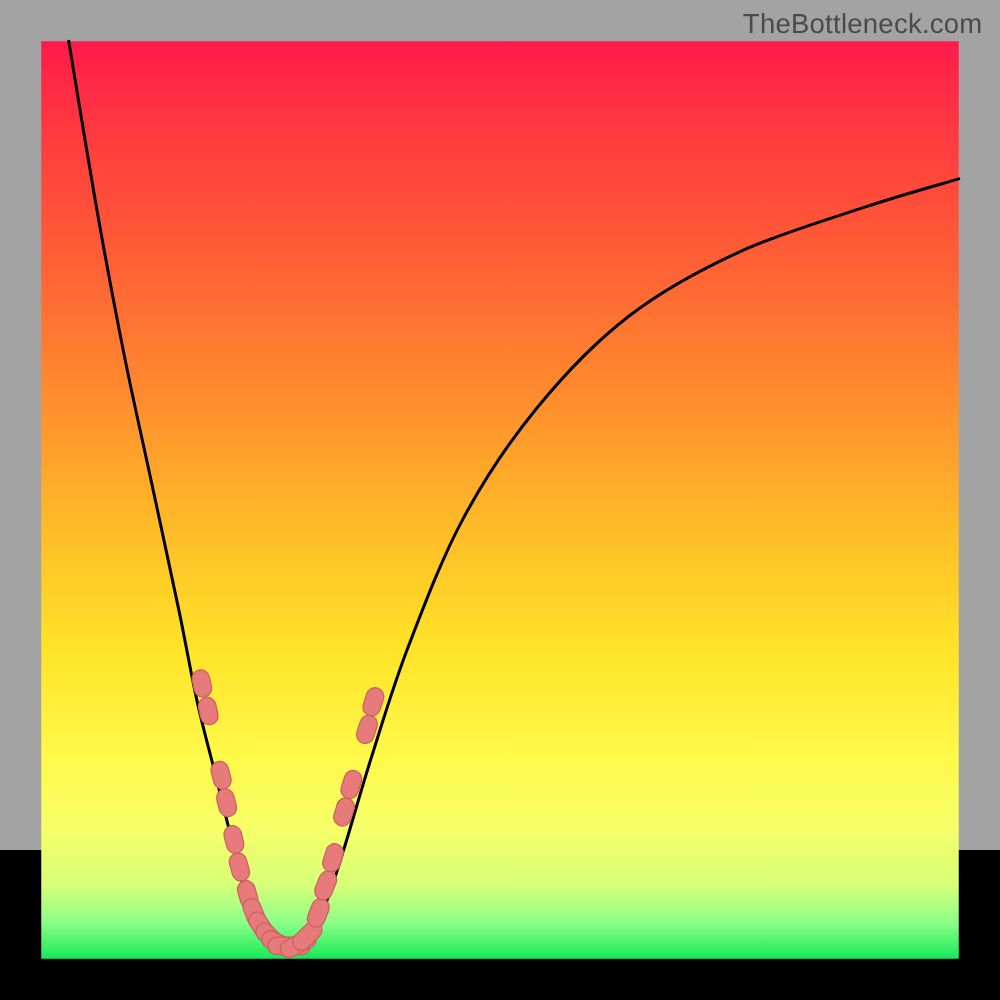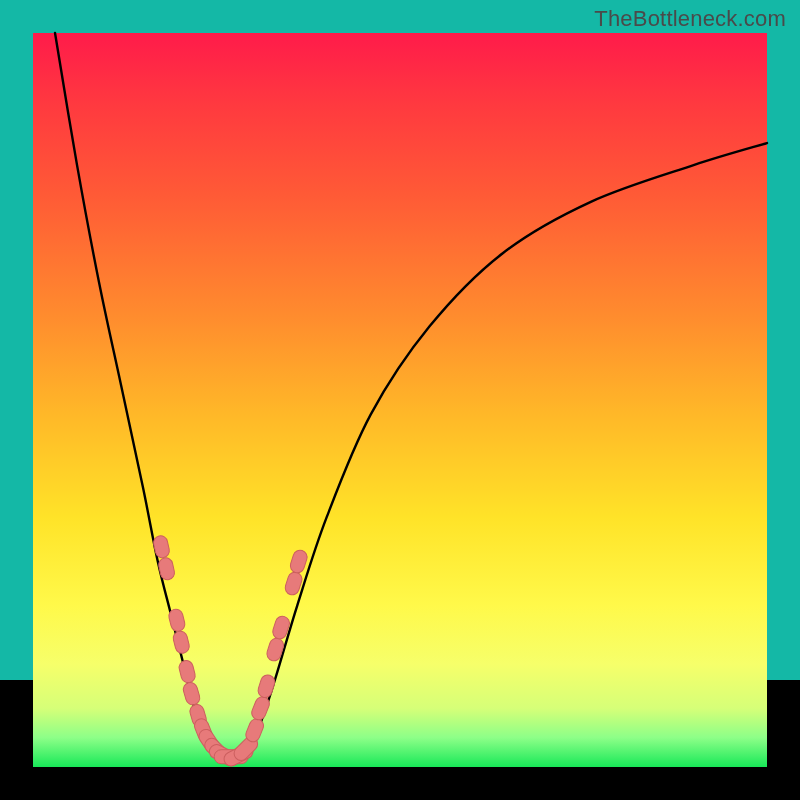--- a/index.html
+++ b/index.html
@@ -10,21 +10,21 @@
     background: #000;
     overflow: hidden;
     font-family: Arial, Helvetica, sans-serif;
   }
   .frame {
     position: absolute;
     left: 0;
     top: 0;
     width: 800px;
     height: 680px;
-    background: #14b8a6;
+    background: #a3a3a3;
   }
   .plot {
     position: absolute;
     left: 33px;
     top: 33px;
     width: 734px;
     height: 734px;
     
     background: linear-gradient(to bottom,
       #ff1b4a 0%,

